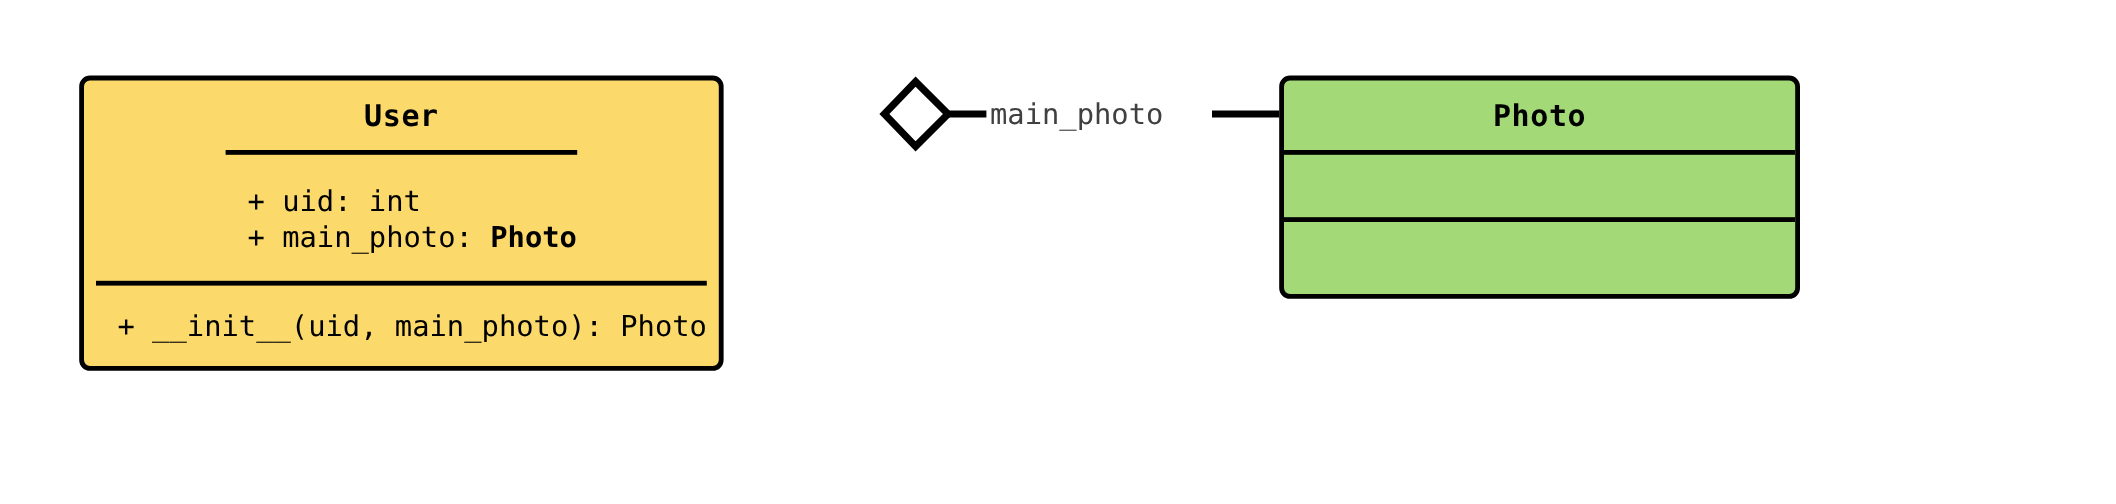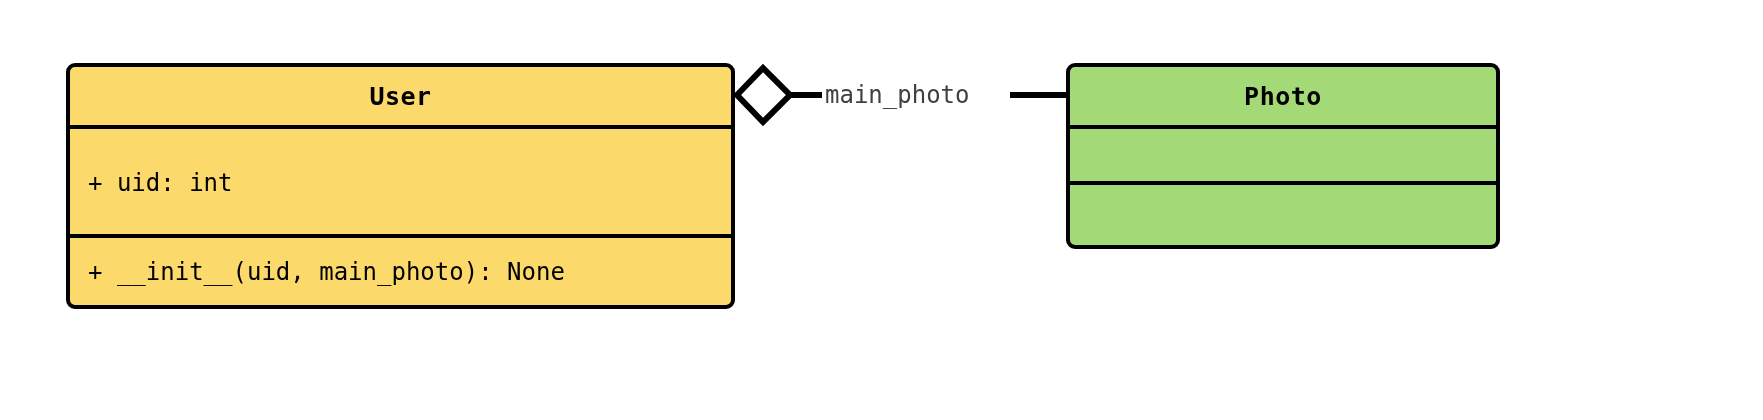--- a/index.html
+++ b/index.html
@@ -55,23 +55,24 @@
     line-height: 30px;
   }
   .member-line b {
     font-weight: bold;
   }
 
   
   #user-class {
     left: 66px;
     top: 63px;
-    width: 669px;
+    width: 537px;
     height: 246px;
     background: #FBD96B;
+    align-items: center;
   }
   #user-title-compartment { height: 58px; }
   #user-attrs-compartment { height: 109px; }
   #user-methods-compartment { flex: 1 1 auto; }
   #user-attrs-compartment .member-line:first-child { padding-top: 2px; }
 
   
   #photo-class {
     left: 1066px;
     top: 63px;
@@ -106,23 +107,24 @@
 <body>
 
 <div id="canvas">
 
   <div class="uml-class" id="user-class">
     <div class="compartment" id="user-title-compartment">
       <div class="class-title">User</div>
     </div>
     <div class="compartment" id="user-attrs-compartment">
       <div class="member-line">+ uid: int</div>
+      <div class="member-line"><span>+ main_photo: </span><b>Photo</b></div>
     </div>
     <div class="compartment" id="user-methods-compartment">
-      <div class="member-line">+ __init__(uid, main_photo): None</div>
+      <div class="member-line">+ __init__(uid, main_photo): Photo</div>
     </div>
   </div>
 
   <svg id="assoc-layer" viewBox="0 0 1763 420" width="1763" height="420" xmlns="http://www.w3.org/2000/svg">
 
     <polygon points="737,95 763,68 790,95 763,122" fill="#ffffff" stroke="#000000" stroke-width="6" stroke-linejoin="miter"></polygon>
 
     <line x1="790" y1="95" x2="822" y2="95" stroke="#000000" stroke-width="6"></line>
 
     <line x1="1010" y1="95" x2="1066" y2="95" stroke="#000000" stroke-width="6"></line>

